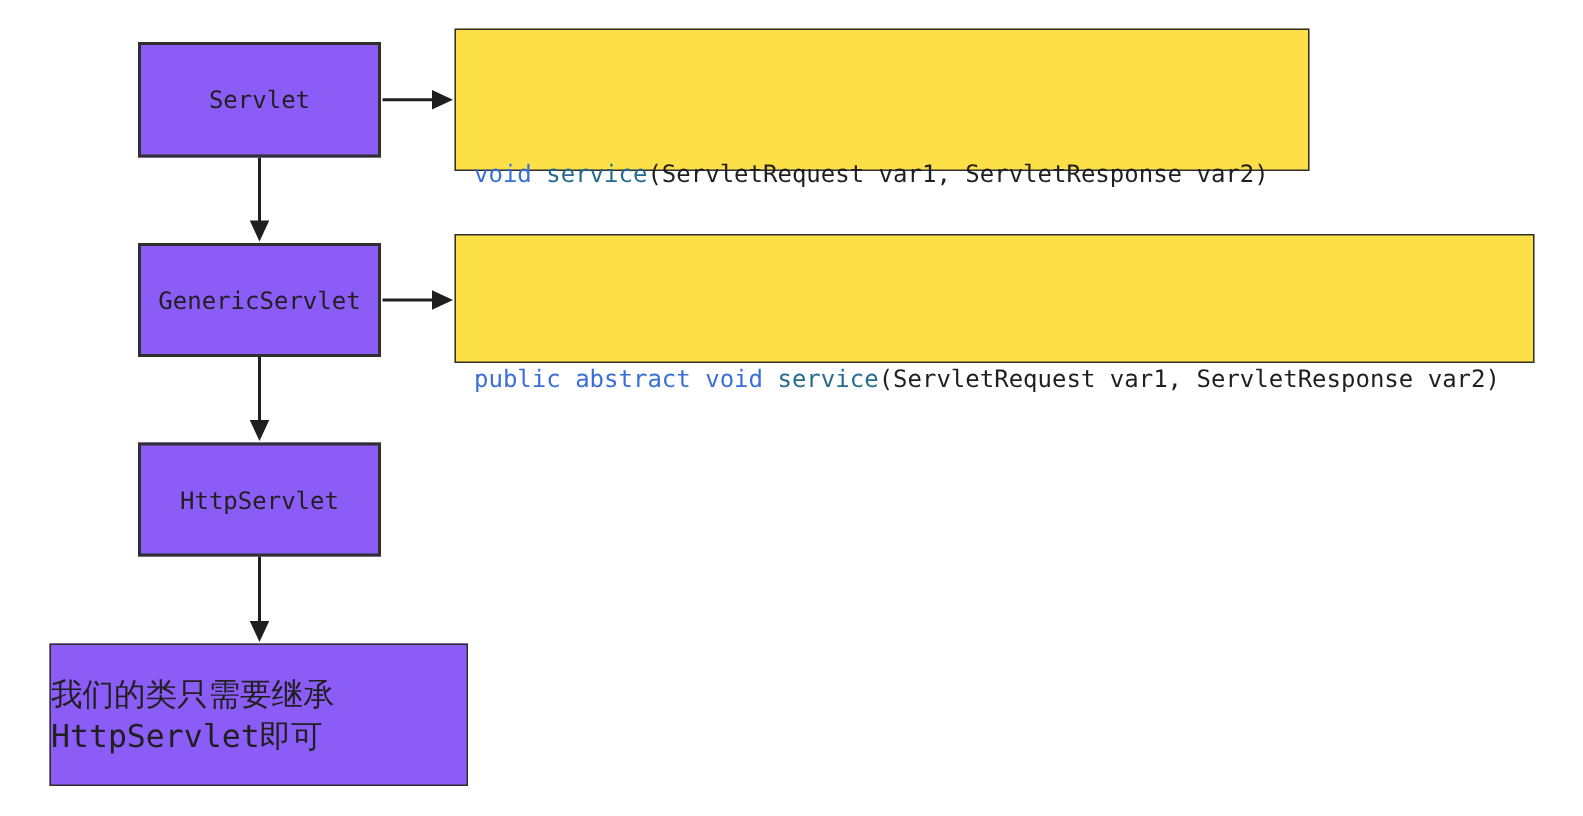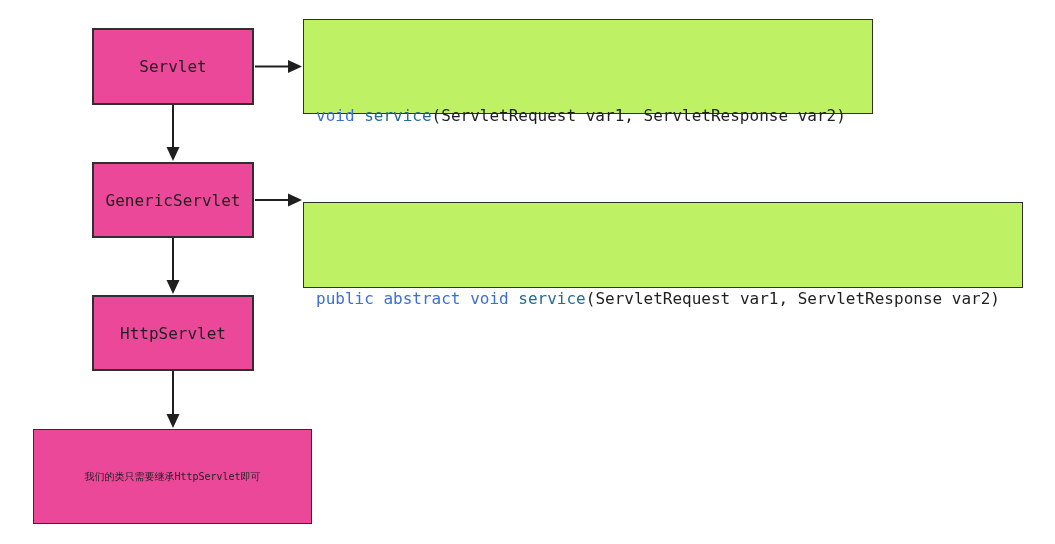--- a/index.html
+++ b/index.html
@@ -8,44 +8,44 @@
     position: relative;
     width: 1055px;
     height: 544px;
     background: var(--color-background, #ffffff);
     font-family: "DejaVu Sans Mono", monospace;
     overflow: hidden;
   }
   .node {
     position: absolute;
     border: 2px solid var(--color-box_border, #2f2f2f);
-    background: #ec4899;
+    background: #8b5cf6;
     display: flex;
     align-items: center;
     justify-content: center;
     font-size: 16px;
     color: var(--color-label_text, #1f1f1f);
   }
   #node-servlet         { left: 92px;  top: 28px;  width: 162px; height: 77px; }
   #node-generic-servlet { left: 92px;  top: 162px; width: 162px; height: 76px; }
   #node-http-servlet    { left: 92px;  top: 295px; width: 162px; height: 76px; }
   #node-note            { left: 33px;  top: 429px; width: 279px; height: 95px;
-                          font-size: 10px; border-width: 1.5px; }
+                          font-size: 21px; border-width: 1.5px; }
   .code-box {
     position: absolute;
     border: 1.5px solid var(--color-box_border, #2f2f2f);
-    background: #bef264;
+    background: #fde047;
     padding: 11px 0 0 12px;
     font-size: 16px;
     line-height: 34px;
     color: var(--color-code_text, #1f1f1f);
     white-space: pre;
   }
   #code-box-servlet { left: 303px; top: 19px;  width: 570px; height: 95px; }
-  #code-box-generic { left: 303px; top: 156px; width: 720px; height: 86px; margin-top: 46px; }
+  #code-box-generic { left: 303px; top: 156px; width: 720px; height: 86px; }
   .code-line { white-space: pre; }
   #arrow-layer {
     position: absolute;
     left: 0; top: 0;
     width: 1055px; height: 544px;
     pointer-events: none;
   }
   #arrow-layer line    { stroke: var(--color-arrow, #1f1f1f); stroke-width: 2; }
   #arrow-layer polygon { fill: var(--color-arrow, #1f1f1f); }
 </style>

